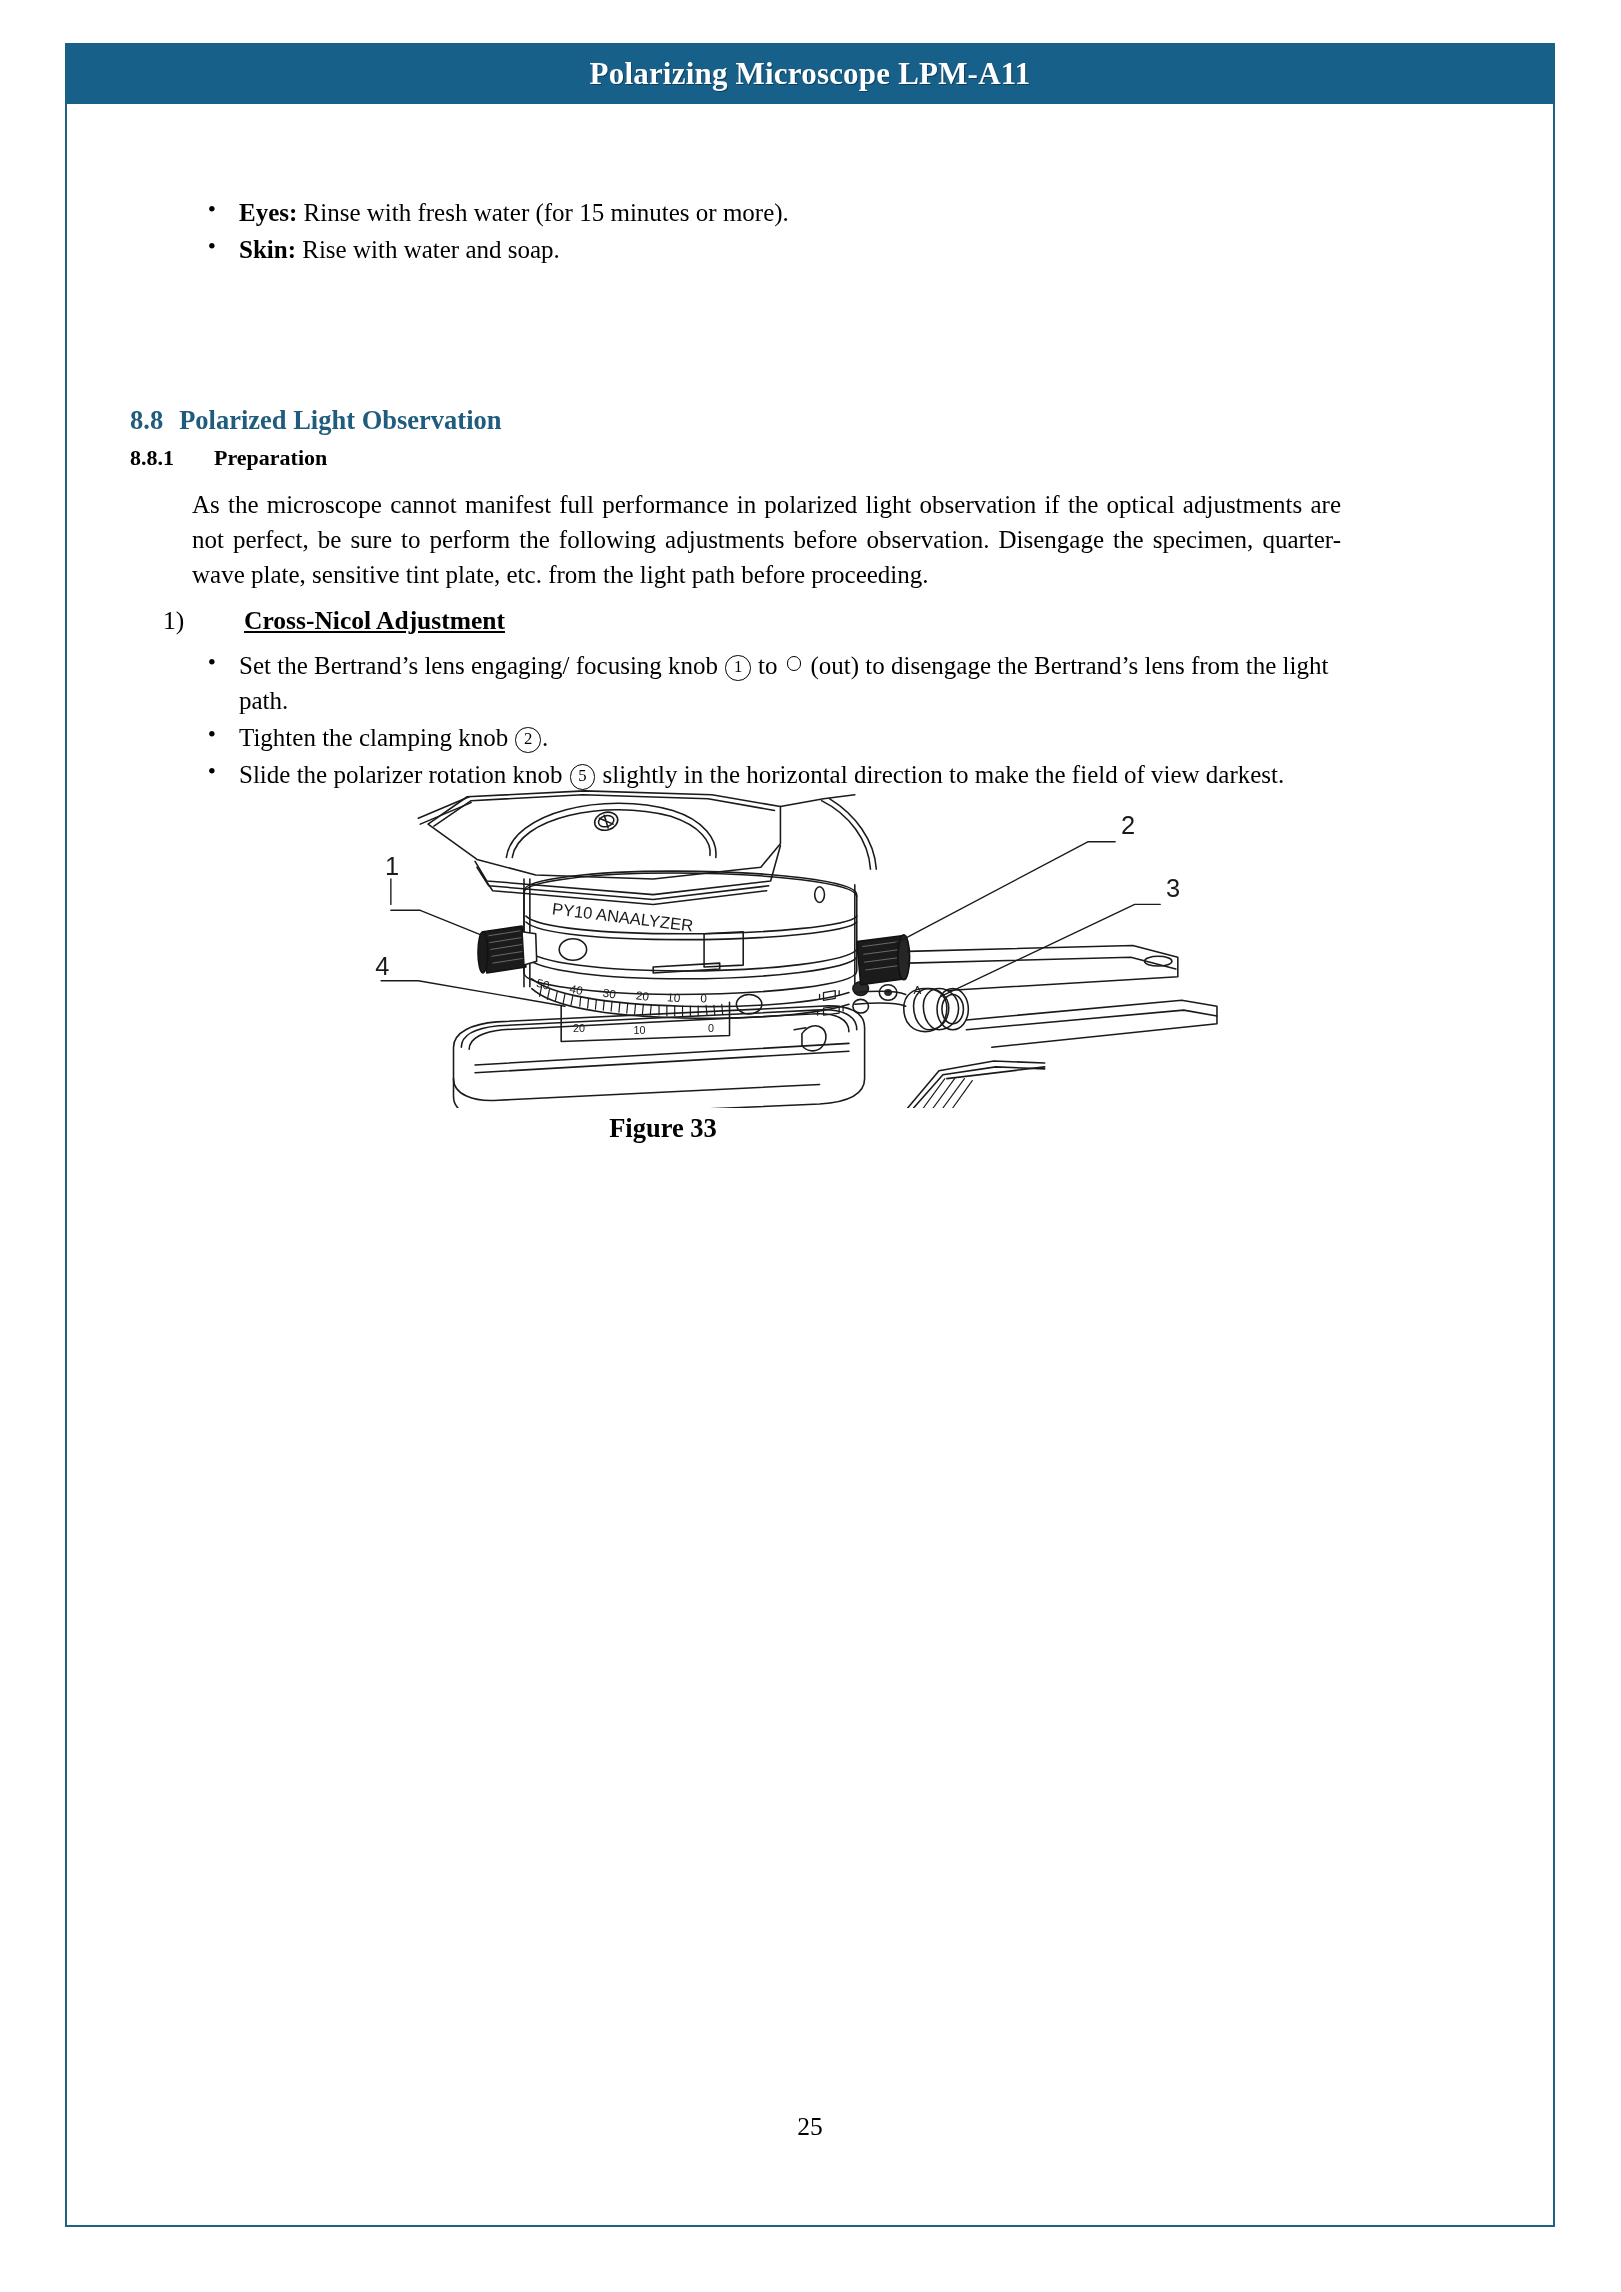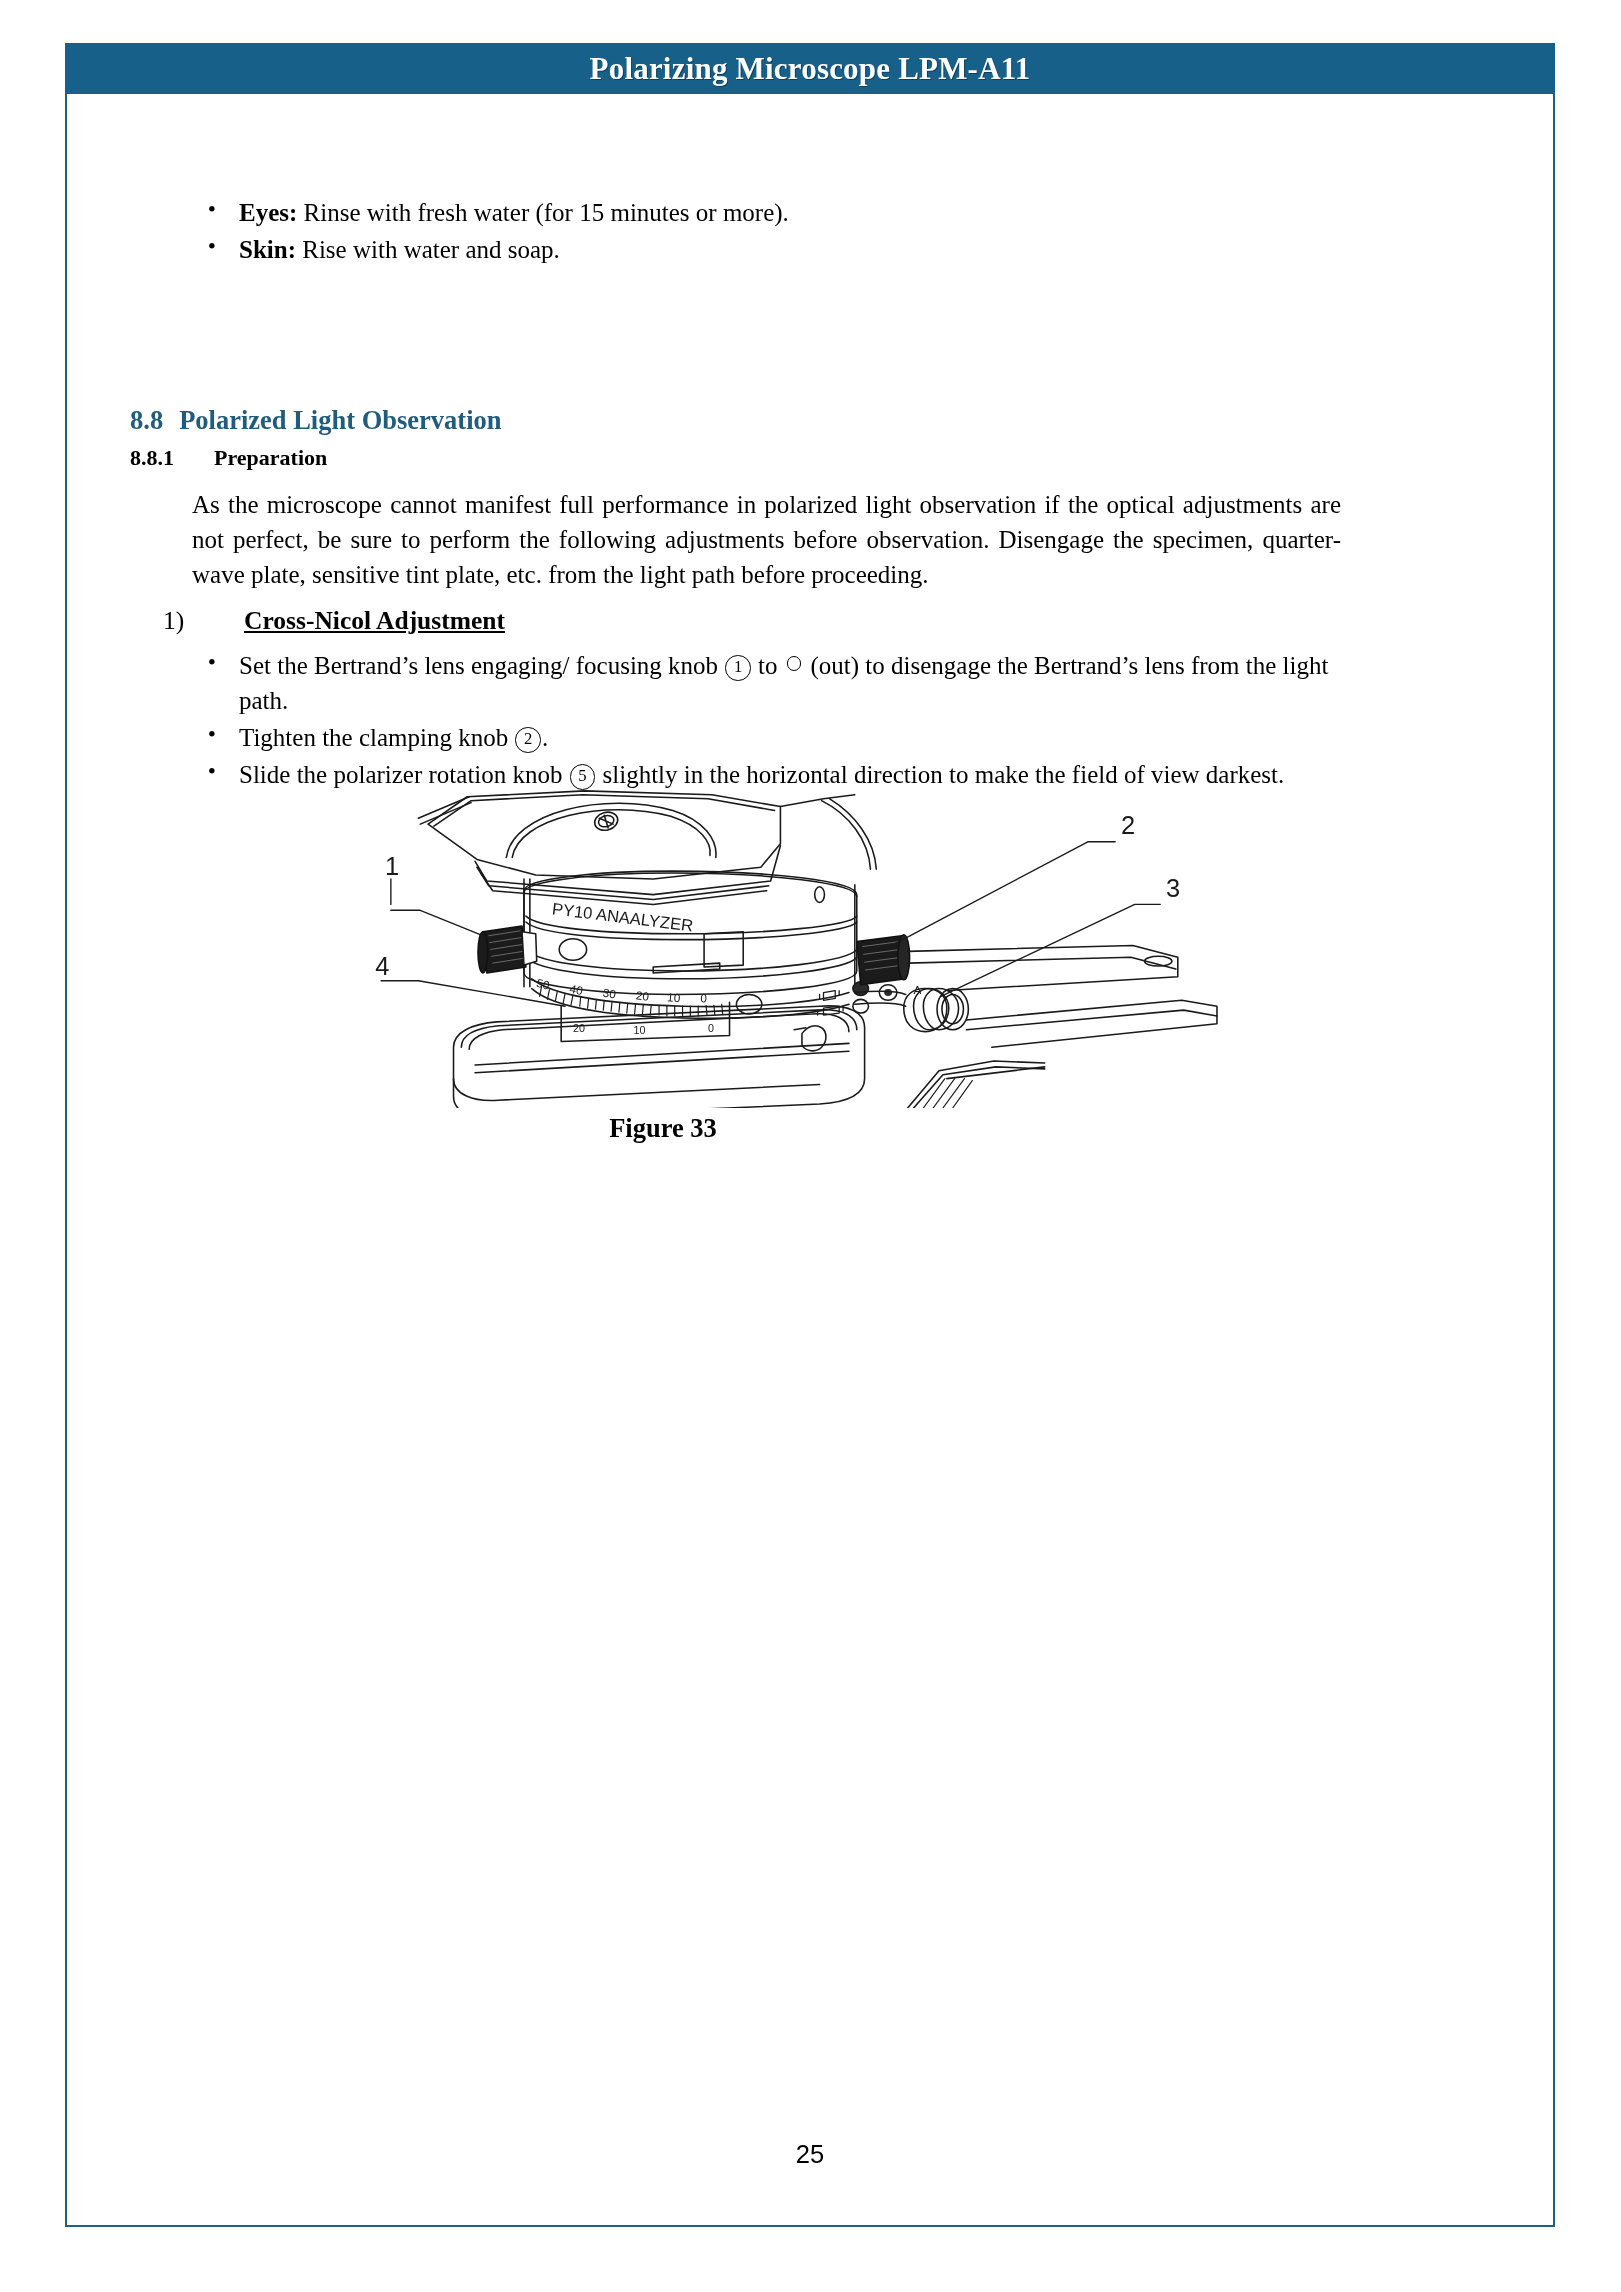--- a/index.html
+++ b/index.html
@@ -27,21 +27,21 @@
     box-sizing: border-box;
     background: #ffffff;
   }
 
   
   .header-bar {
     position: absolute;
     left: 65px;
     top: 43px;
     width: 1490px;
-    height: 51px;
+    height: 61px;
     background: #166089;
     box-sizing: border-box;
     display: flex;
     align-items: center;
     justify-content: center;
   }
   .header-title {
     font-family: "Liberation Serif", serif;
     font-weight: bold;
     font-size: 31px;
@@ -194,24 +194,23 @@
     font-weight: bold;
   }
 
   
   .page-number {
     position: absolute;
     left: 0;
     top: 2001px;
     width: 1490px;
     text-align: center;
-    font-family: Liberation Sans, sans-serif;
+    font-family: Liberation Serif, serif;
     font-size: 25.5px;
     color: #000;
-    margin-top: 28px;
   }
 </style>
 </head>
 <body>
 
 <div class="page-frame"></div>
 
 <div class="header-bar">
   <div class="header-title">Polarizing Microscope LPM-A11</div>
 </div>

